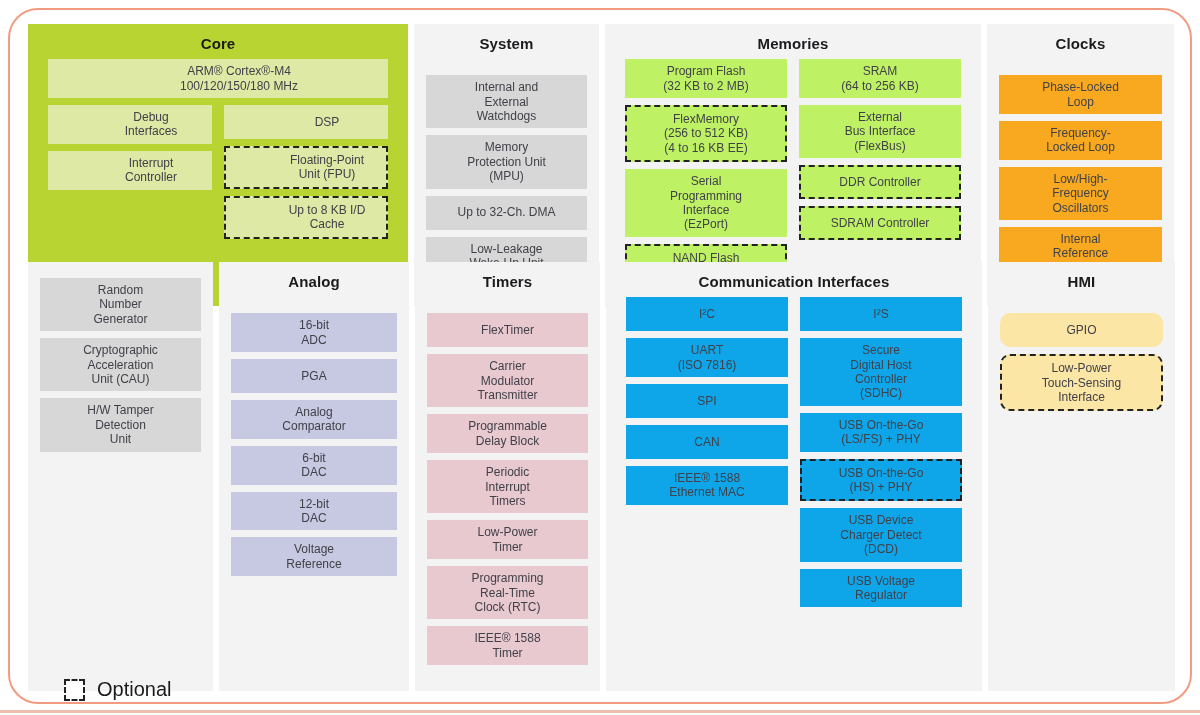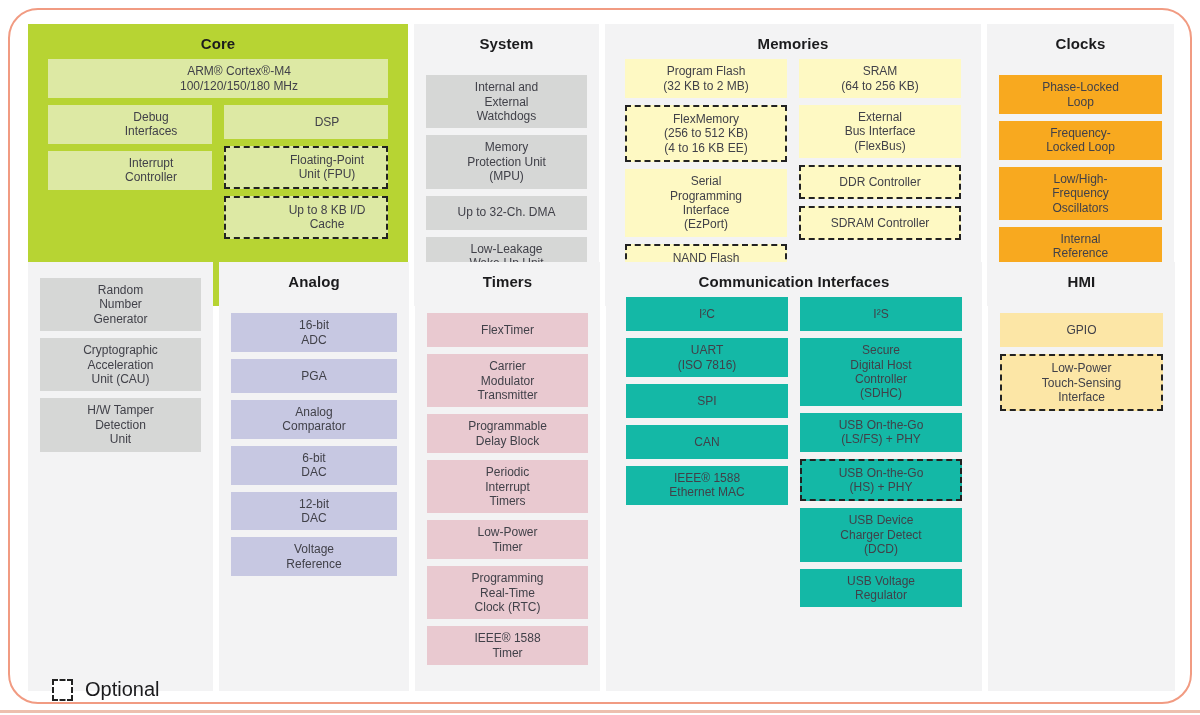--- a/index.html
+++ b/index.html
@@ -37,28 +37,28 @@
 
   .block {
     display: flex; align-items: center; justify-content: center; text-align: center;
     font-size: 12px; line-height: 1.2; color: #414149; white-space: pre-line;
     min-height: 34px; padding: 5px 6px; width: 100%;
   }
   .block.optional { border: 2px dashed #222222; }
 
   .core  .block { background: #dde9a4; padding-left: 48px; }
   .gray  .block { background: #d6d7d6; }
-  .mem   .block { background: #fef9c3; }
+  .mem   .block { background: #bef264; }
   .clk   .block { background: #f8a91f; }
   .ana   .block { background: #c7c8e2; }
   .tim   .block { background: #e9c9d0; }
-  .comm  .block { background: #14b8a6; }
-  .hmi   .block { background: #fce6a6; }
-
-  .legend { position: absolute; left: 24px; top: 654px; display: flex; align-items: center; gap: 12px; }
+  .comm  .block { background: #0ea5e9; }
+  .hmi   .block { background: #fce6a6; border-radius: 10px; }
+
+  .legend { position: absolute; left: 36px; top: 654px; display: flex; align-items: center; gap: 12px; }
   .legend-swatch { width: 21px; height: 22px; border: 2px dashed #222222; background: #ffffff; }
   .legend-label { font-size: 20px; color: #1b1b1d; }
 </style>
 </head>
 <body>
 
 <div class="frame"></div>
 
 <div class="content">
 

